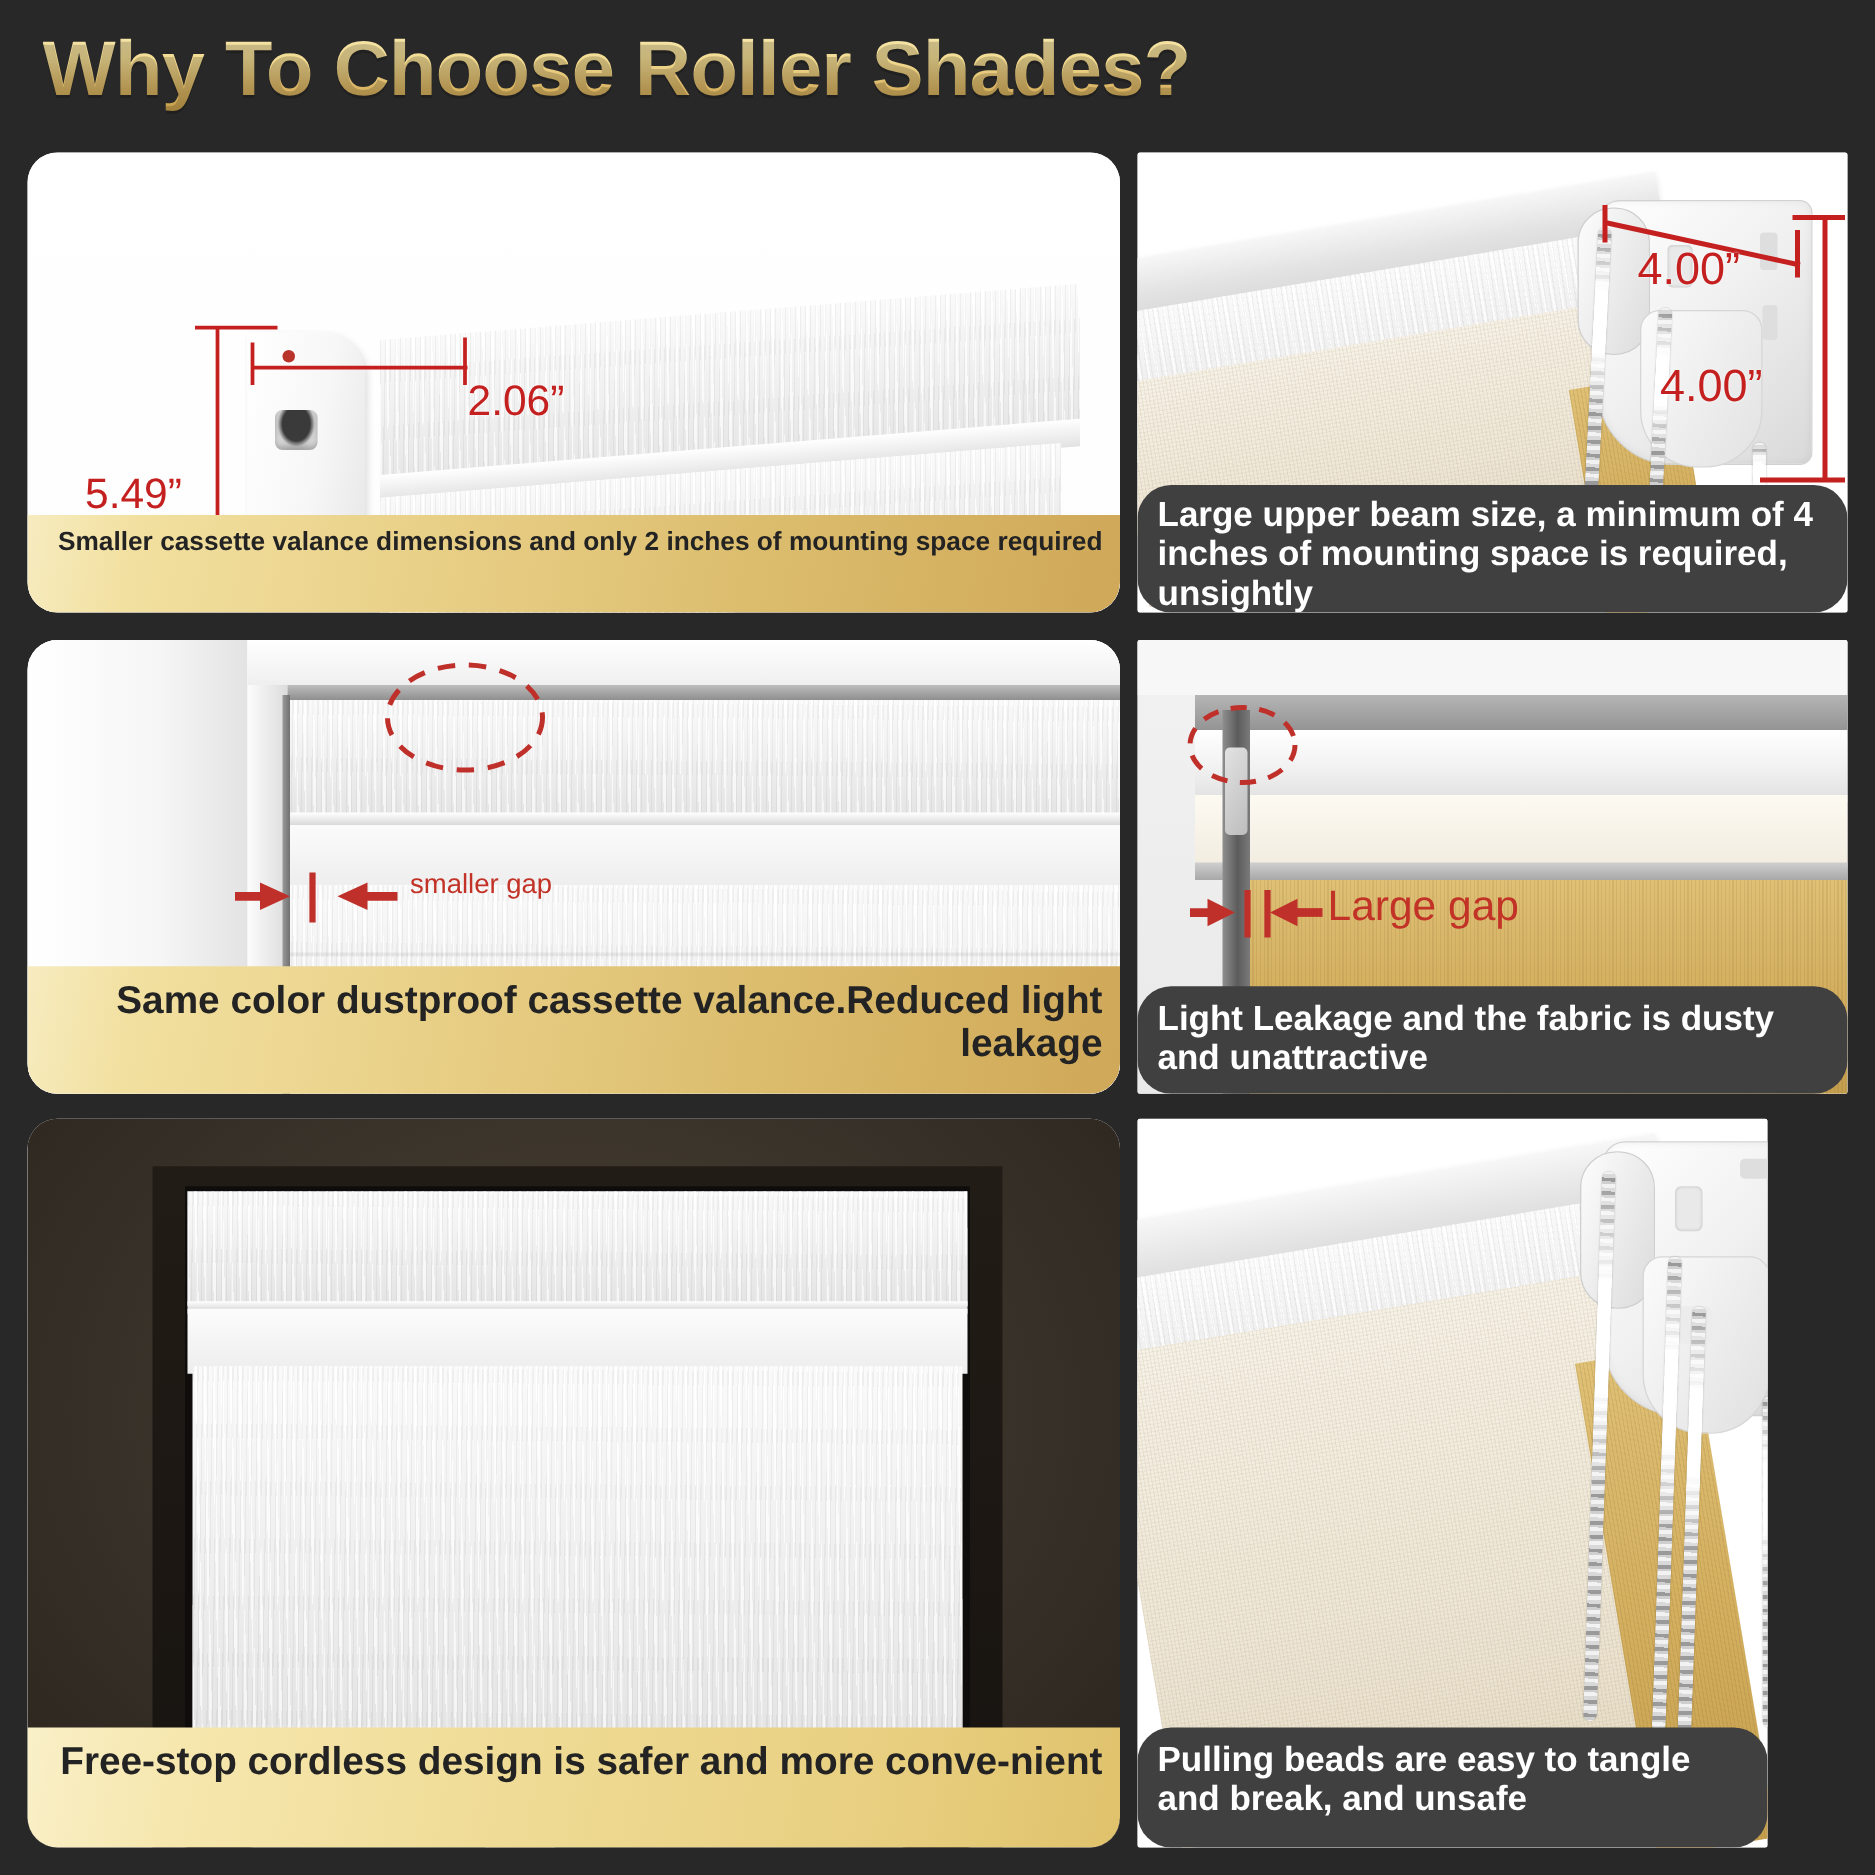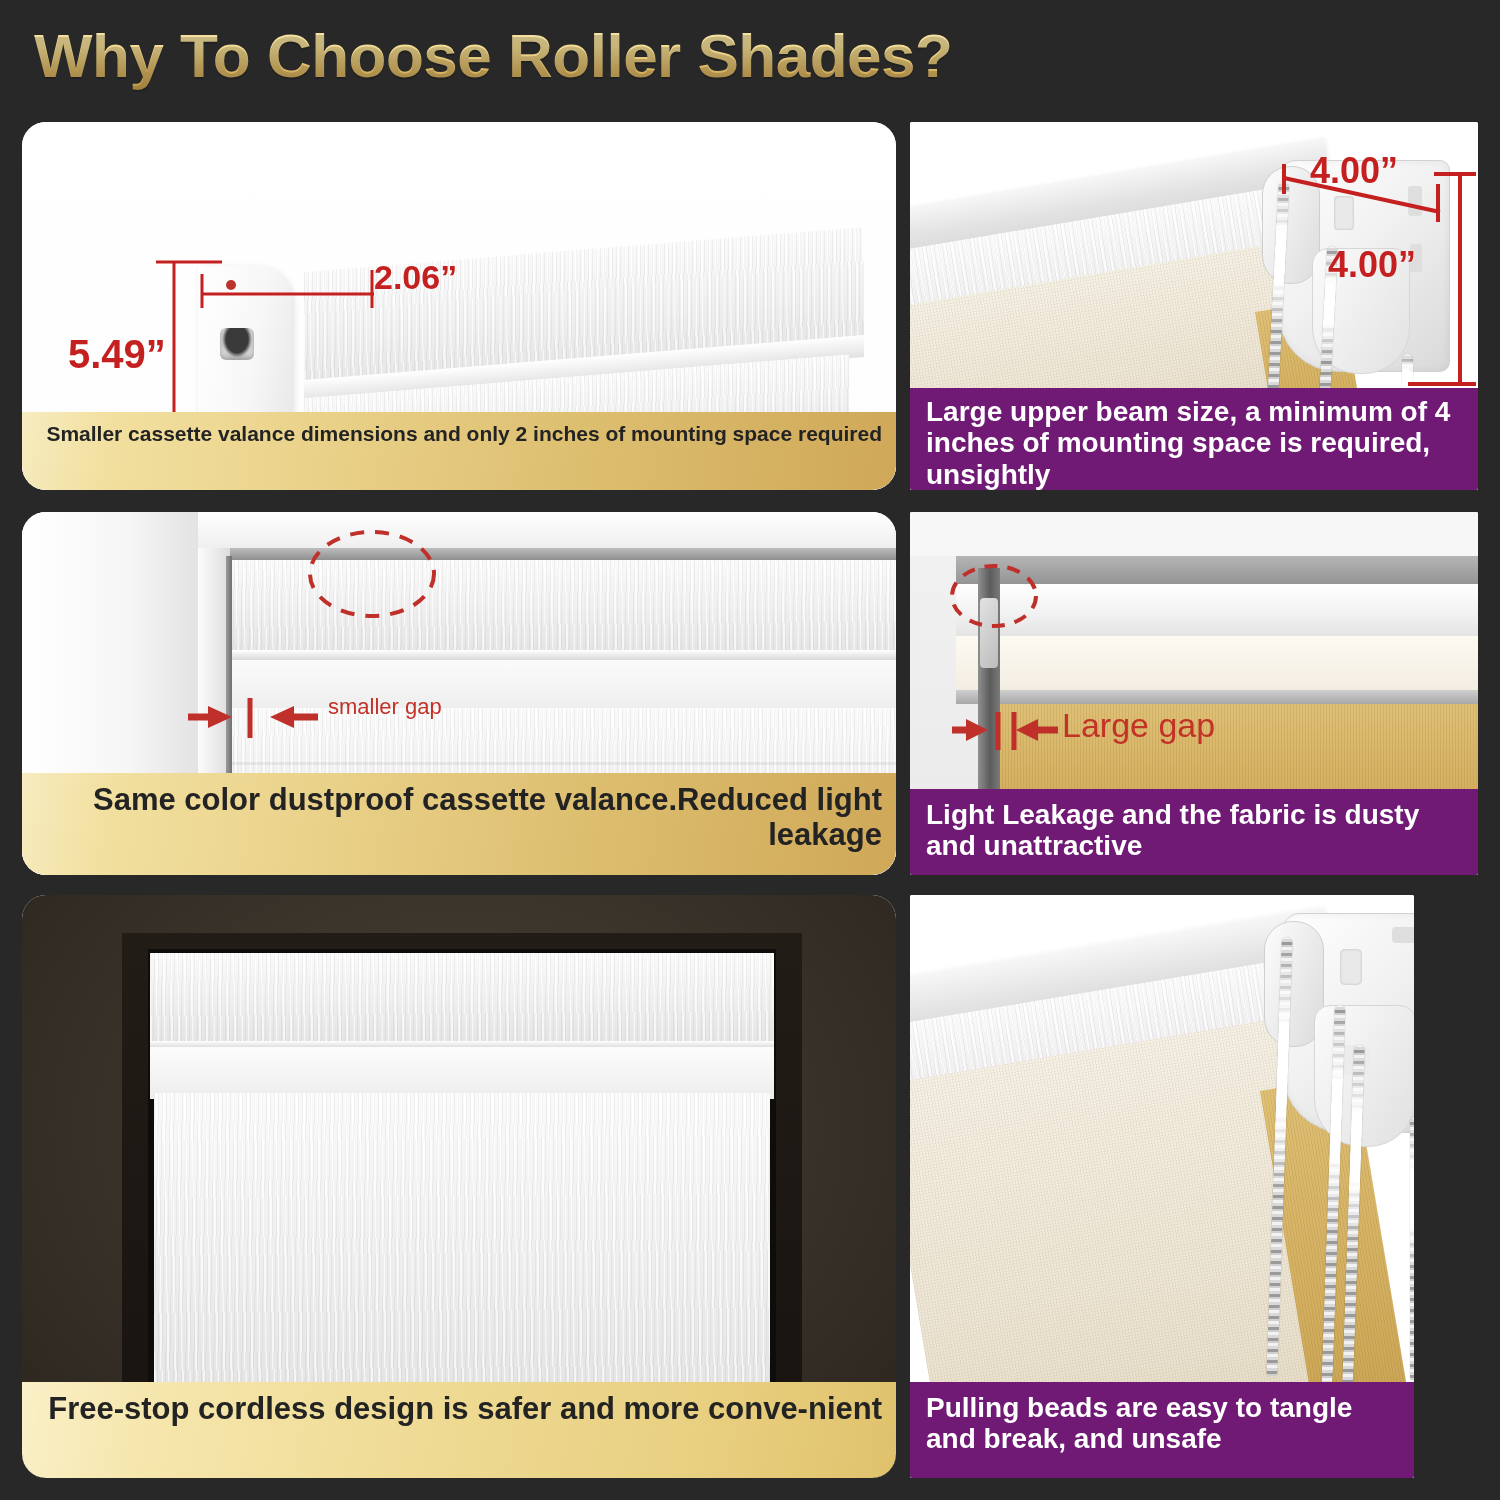--- a/index.html
+++ b/index.html
@@ -48,21 +48,21 @@
   }
   .caption.gold{
     background:linear-gradient(100deg,#f7ecc0 0%,#f2e0a0 10%,#e8cf86 38%,#dcbd6e 66%,#cfa858 100%);
     color:#232323;
   }
   .caption.gold-light{
     background:linear-gradient(100deg,#faf0c8 0%,#f6e7ae 14%,#efdb95 45%,#e8cf80 78%,#e0c26c 100%);
     color:#232323;
   }
   .caption.gray{
-    background:#701a75;color:#ffffff;
+    background:#404040;color:#ffffff;border-radius:27px;
   }
   .cap-tl{height:78px;font-size:21px;border-bottom-left-radius:24px;border-bottom-right-radius:24px;}
   .cap-ml{height:102px;font-size:31px;border-bottom-left-radius:24px;border-bottom-right-radius:24px;}
   .cap-bl{height:96px;font-size:31px;border-bottom-left-radius:24px;border-bottom-right-radius:24px;}
   .cap-tr{height:102px;font-size:28px;padding-top:8px;}
   .cap-mr{height:86px;font-size:28px;}
   .cap-br{height:96px;font-size:28px;}
 
   
   .wtex{
@@ -77,22 +77,22 @@
       repeating-linear-gradient(0deg, rgba(150,130,90,0.07) 0 1px, rgba(0,0,0,0) 1px 3px),
       linear-gradient(180deg,#f6f1e6 0%,#eee6d6 60%,#e6dcc6 100%);
   }
   .goldfab{
     background:
       repeating-linear-gradient(90deg, rgba(120,95,40,0.13) 0 1px, rgba(0,0,0,0) 1px 3px),
       linear-gradient(180deg,#dfc075 0%,#d3ae5e 55%,#c59f4e 100%);
   }
 
   
-  .dimtxt{position:absolute;color:#c52020;font-weight:bold;white-space:nowrap;
-          text-shadow:0 0 2px rgba(255,255,255,.9);}
+  .dimtxt{position:absolute;color:#c52020;font-weight:normal;white-space:nowrap;
+          text-shadow:0 0 2px rgba(255,255,255,.9);margin-top:44px;}
   .annotxt{position:absolute;color:#c23226;white-space:nowrap;}
   svg.ann{position:absolute;left:0;top:0;overflow:visible;}
 
   
   .chain{position:absolute;width:11px;
     background:
       radial-gradient(circle at 35% 30%, #ffffff 0 14%, rgba(255,255,255,0) 40%),
       repeating-linear-gradient(180deg,
         #f2f2f2 0 2px, #d9d9d9 2px 5px, #9a9a9a 5px 8px, #cfcfcf 8px 10px, #f2f2f2 10px 11px);
     border-radius:6px;
@@ -143,21 +143,21 @@
 
       <line x1="152" y1="140" x2="152" y2="348" stroke="#c52020" stroke-width="3"></line>
       <line x1="134" y1="140" x2="200" y2="140" stroke="#c52020" stroke-width="3"></line>
       <line x1="134" y1="348" x2="172" y2="348" stroke="#c52020" stroke-width="3"></line>
 
       <line x1="180" y1="172" x2="352" y2="172" stroke="#c52020" stroke-width="3"></line>
       <line x1="180" y1="152" x2="180" y2="186" stroke="#c52020" stroke-width="3"></line>
       <line x1="350" y1="148" x2="350" y2="186" stroke="#c52020" stroke-width="3"></line>
     </svg>
     <div class="dimtxt" style="left:352px;top:136px;font-size:34px;">2.06”</div>
-    <div class="dimtxt" style="left:46px;top:210px;font-size:40px;">5.49”</div>
+    <div class="dimtxt" style="left:46px;top:210px;font-size:34px;">5.49”</div>
   </div>
 
   <div class="caption gold cap-tl">Smaller cassette valance dimensions and only 2 inches of mounting space required</div>
 </div>
 
 <div class="panel right p-tr">
   <div class="photo">
     <div style="position:absolute;inset:0;background:#ffffff;"></div>
 
     <div style="position:absolute;left:-20px;top:88px;width:440px;height:64px;

